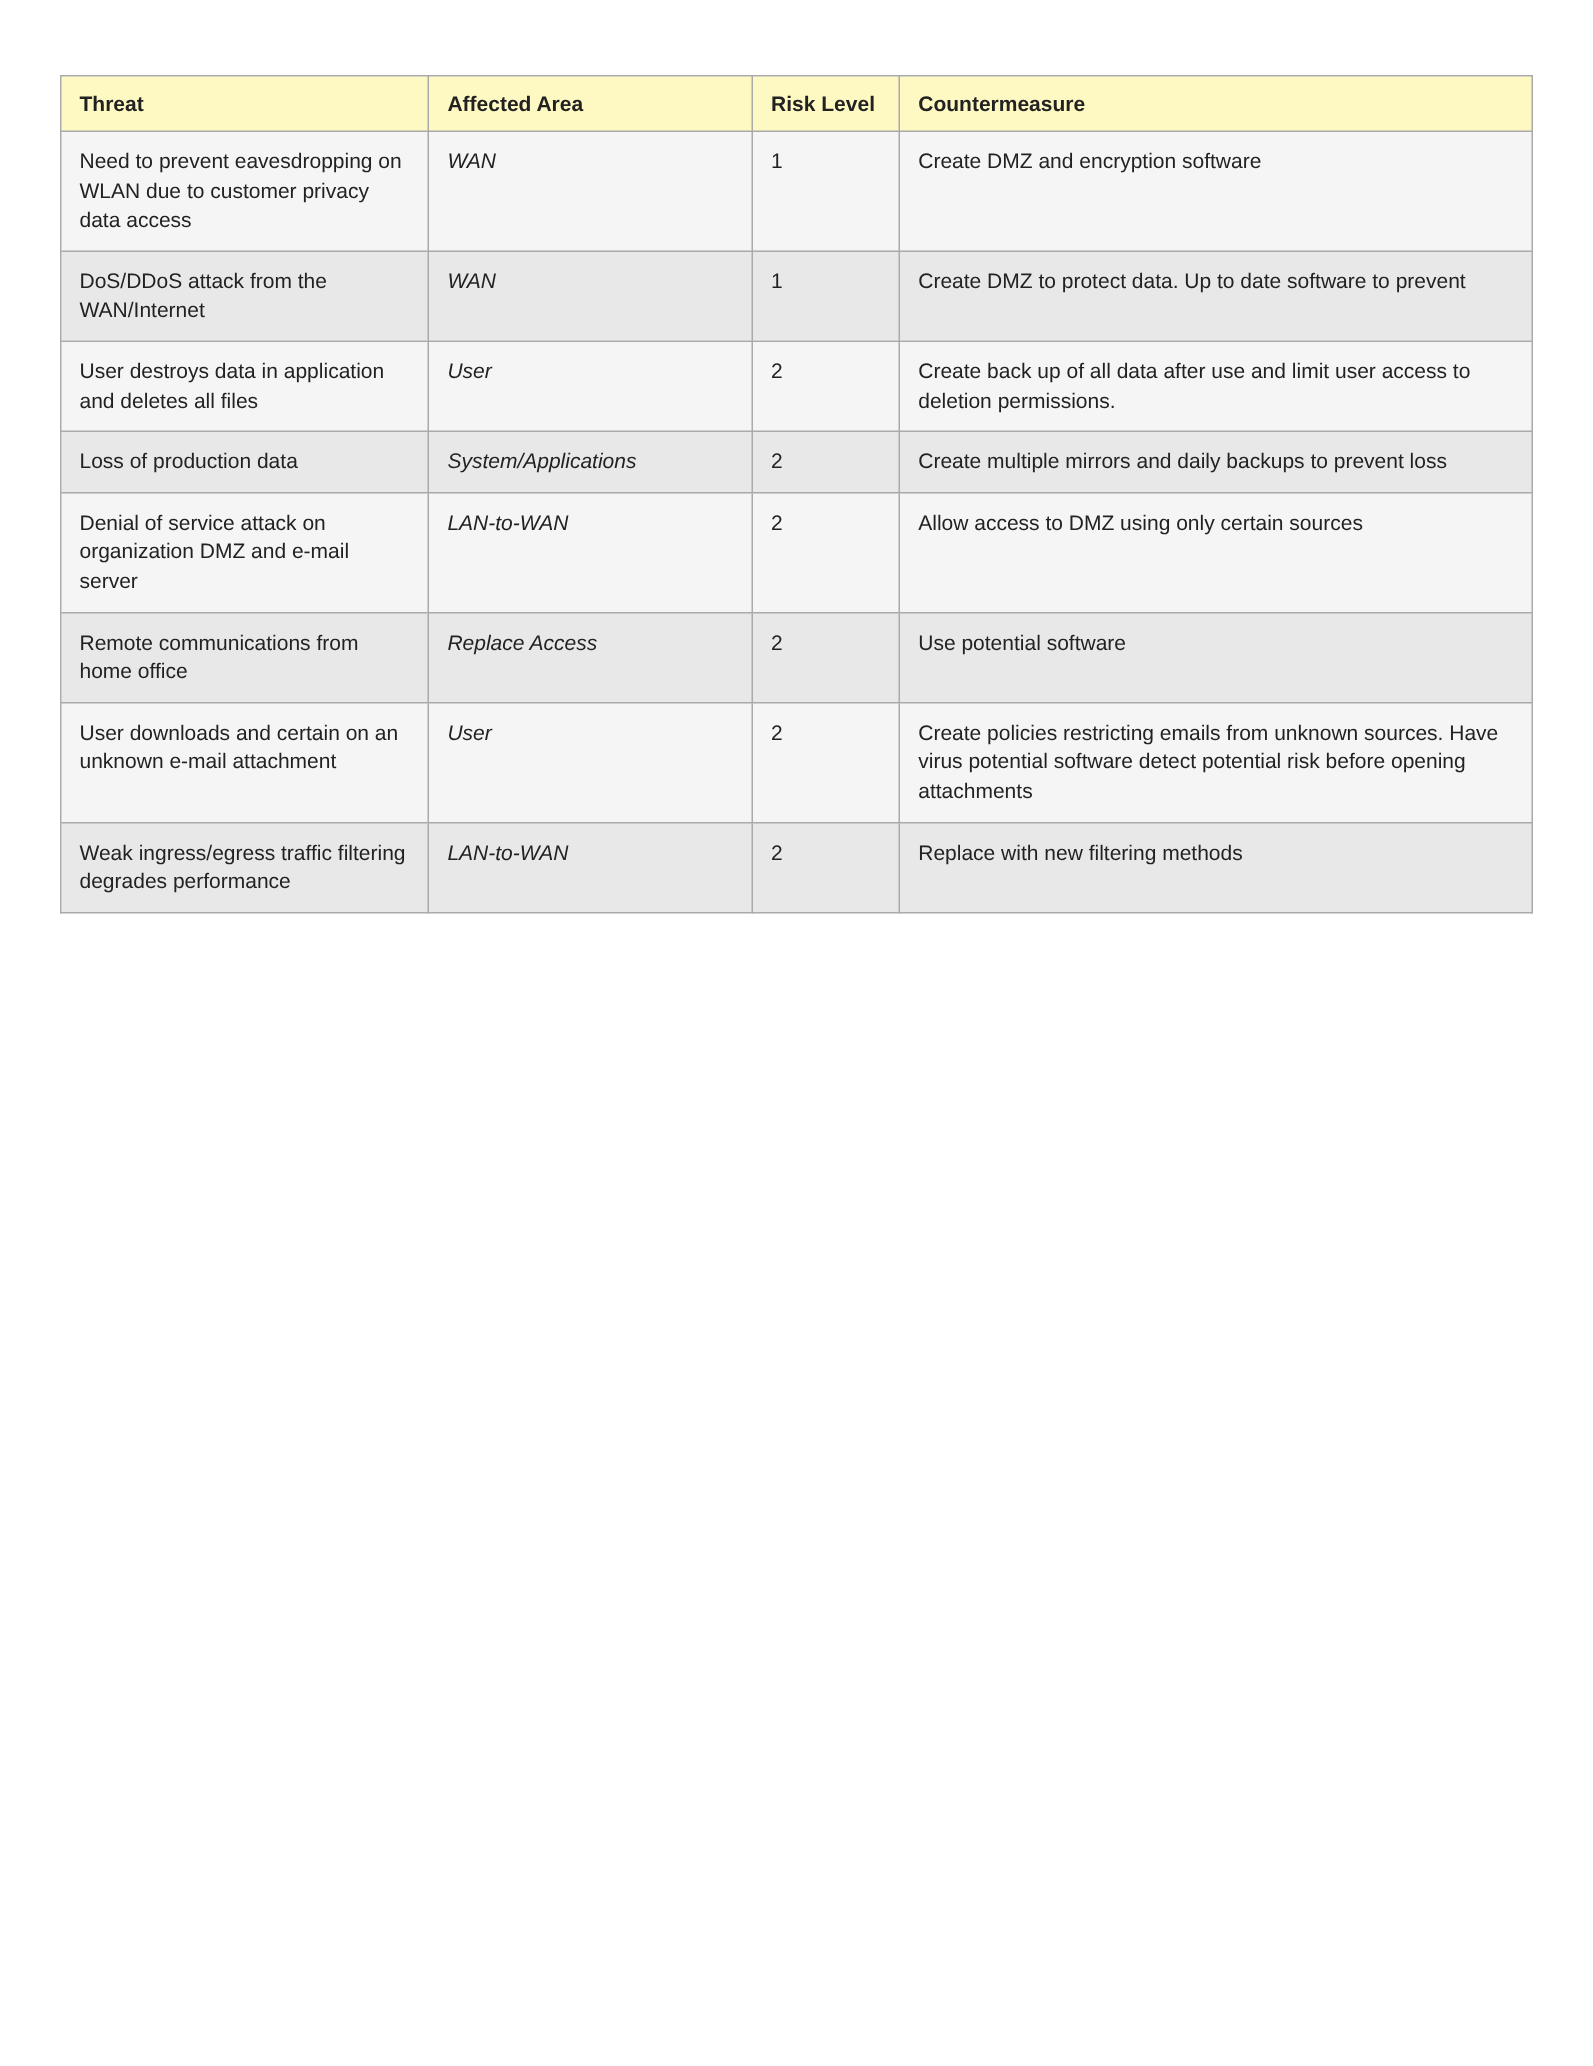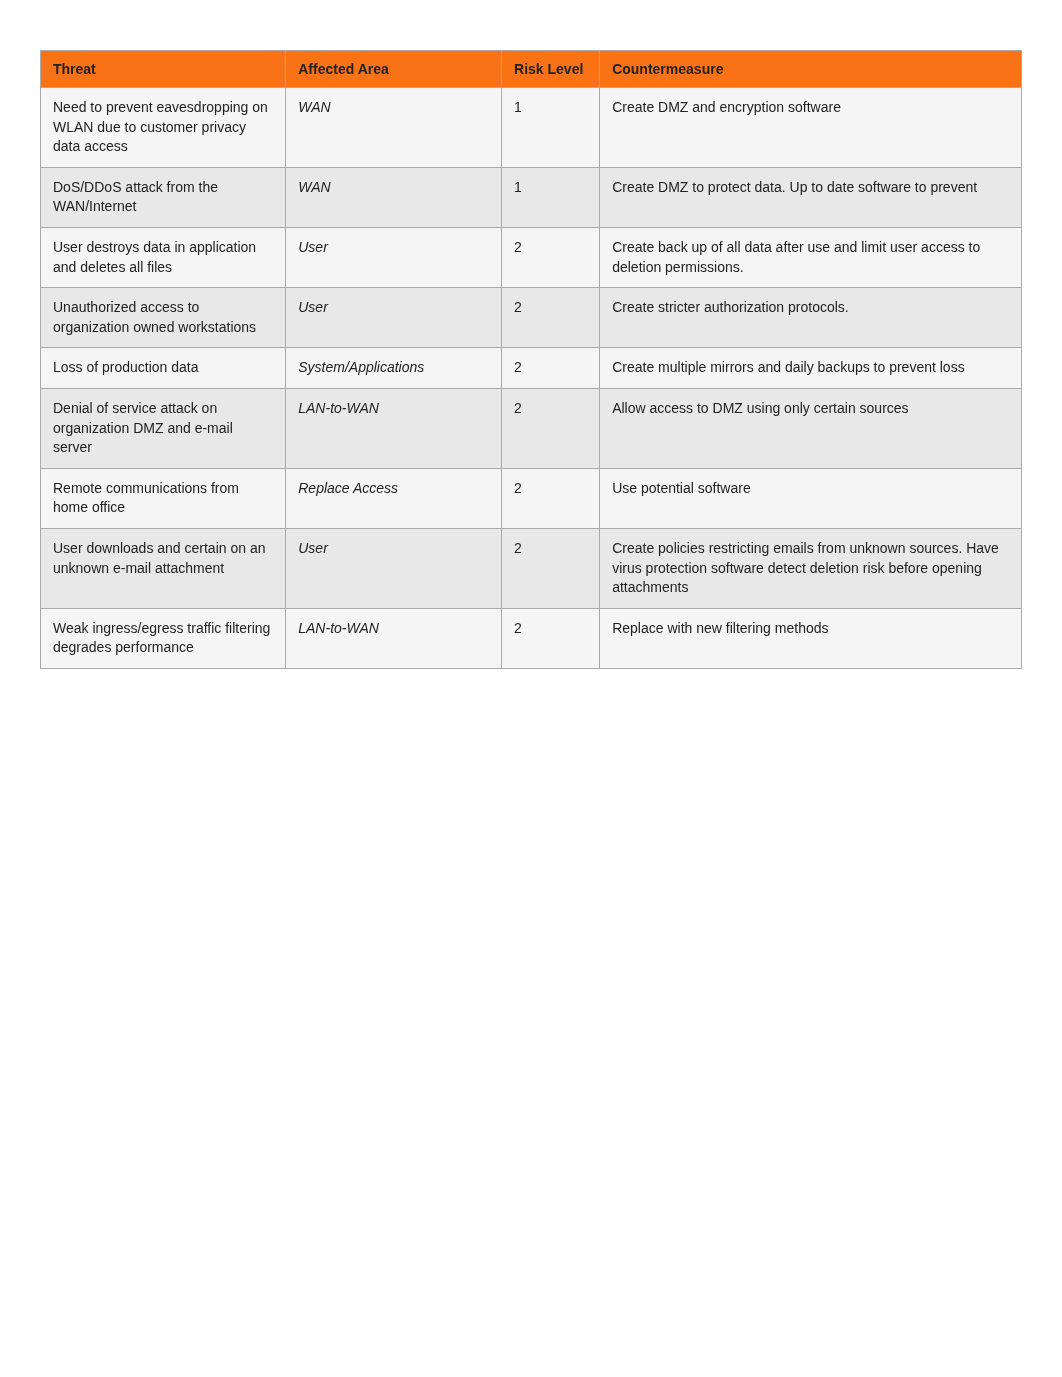--- a/index.html
+++ b/index.html
@@ -22,21 +22,21 @@
       margin-top: 20px;
     }
 
     table {
       width: 100%;
       border-collapse: collapse;
       border: 1px solid #aaa;
     }
 
     thead tr {
-      background: #f97316;
+      background: #fef9c3;
     }
 
     thead th {
       border: 1px solid #aaa;
       padding: 10px 12px;
       text-align: left;
       font-weight: bold;
       font-size: 14px;
     }
 
@@ -104,26 +104,20 @@
           <td>1</td>
           <td>Create DMZ to protect data. Up to date software to prevent</td>
         </tr>
         <tr>
           <td>User destroys data in application and deletes all files</td>
           <td>User</td>
           <td>2</td>
           <td>Create back up of all data after use and limit user access to deletion permissions.</td>
         </tr>
         <tr>
-          <td>Unauthorized access to organization owned workstations</td>
-          <td>User</td>
-          <td>2</td>
-          <td>Create stricter authorization protocols.</td>
-        </tr>
-        <tr>
           <td>Loss of production data</td>
           <td>System/Applications</td>
           <td>2</td>
           <td>Create multiple mirrors and  daily backups to prevent loss</td>
         </tr>
         <tr>
           <td>Denial of service attack on organization DMZ and e-mail server</td>
           <td>LAN-to-WAN</td>
           <td>2</td>
           <td>Allow access to DMZ using only certain sources</td>
@@ -131,21 +125,21 @@
         <tr>
           <td>Remote communications from home office</td>
           <td>Replace Access</td>
           <td>2</td>
           <td>Use potential software</td>
         </tr>
         <tr>
           <td>User downloads and certain on an unknown e-mail attachment</td>
           <td>User</td>
           <td>2</td>
-          <td>Create policies restricting emails from unknown sources. Have virus protection software detect deletion risk before opening attachments</td>
+          <td>Create policies restricting emails from unknown sources. Have virus potential software detect potential risk before opening attachments</td>
         </tr>
         <tr>
           <td>Weak ingress/egress traffic filtering degrades performance</td>
           <td>LAN-to-WAN</td>
           <td>2</td>
           <td>Replace with new filtering methods</td>
         </tr>
       </tbody>
   </table>
 </div>

